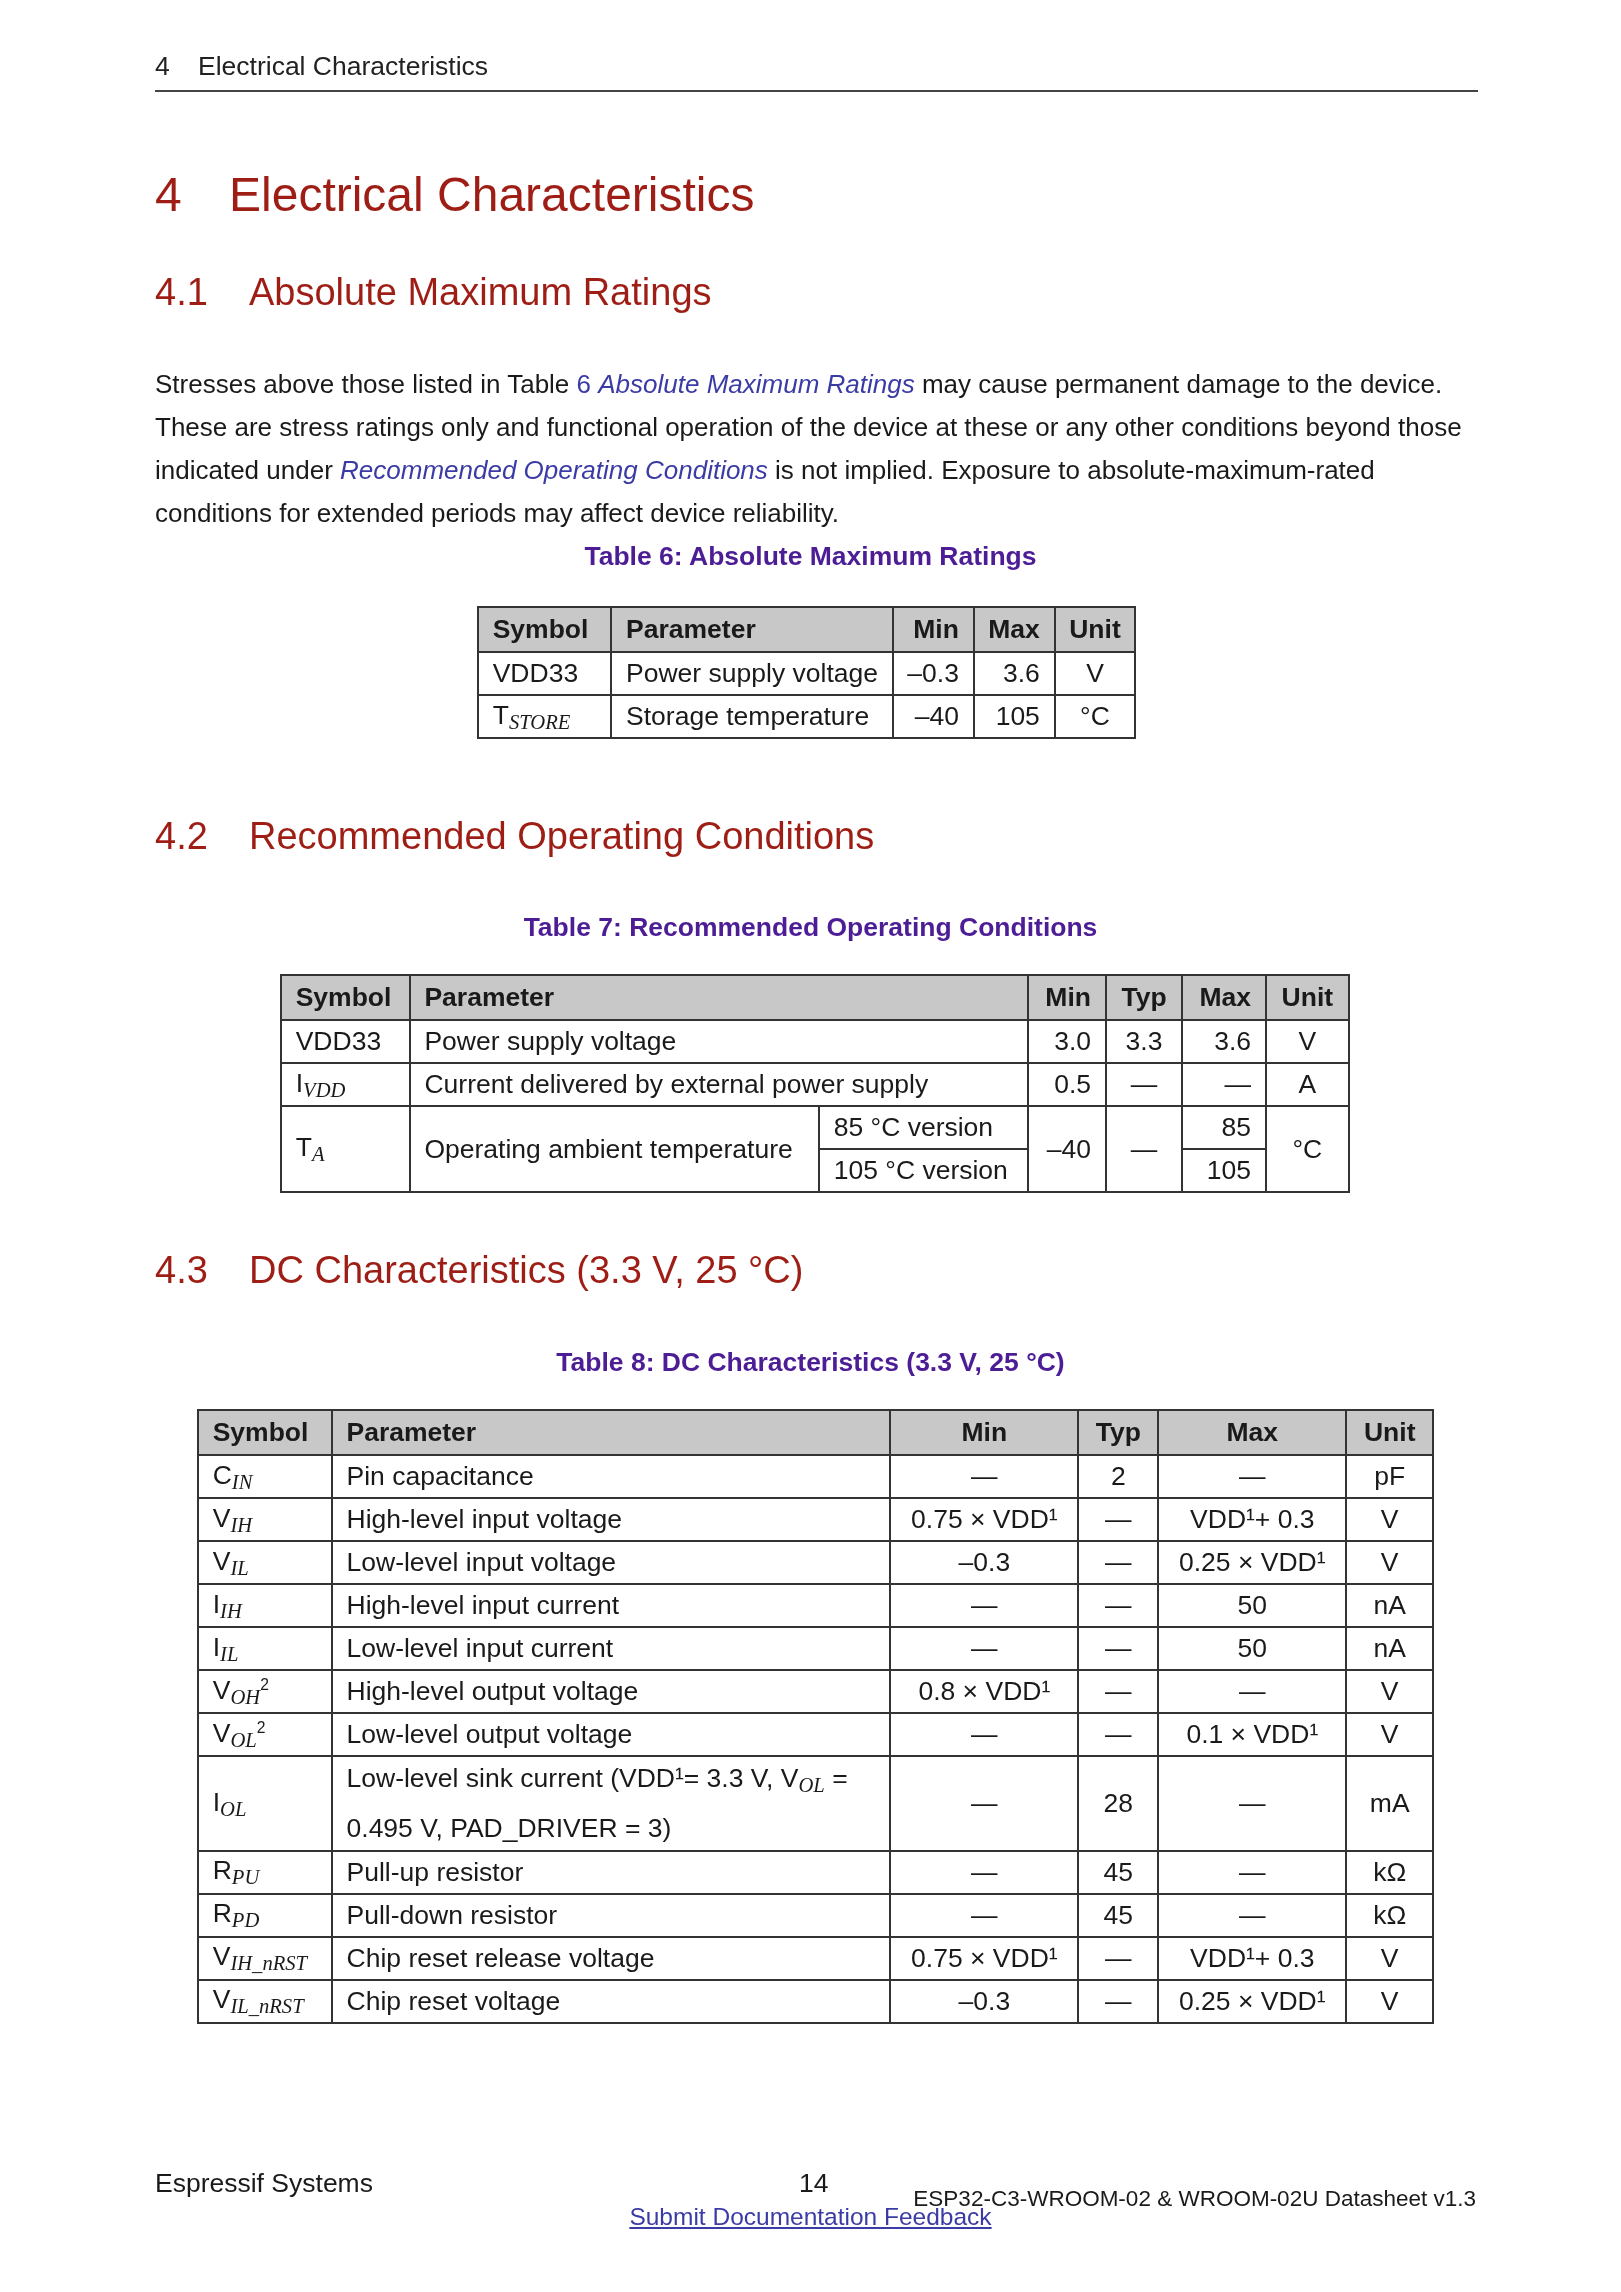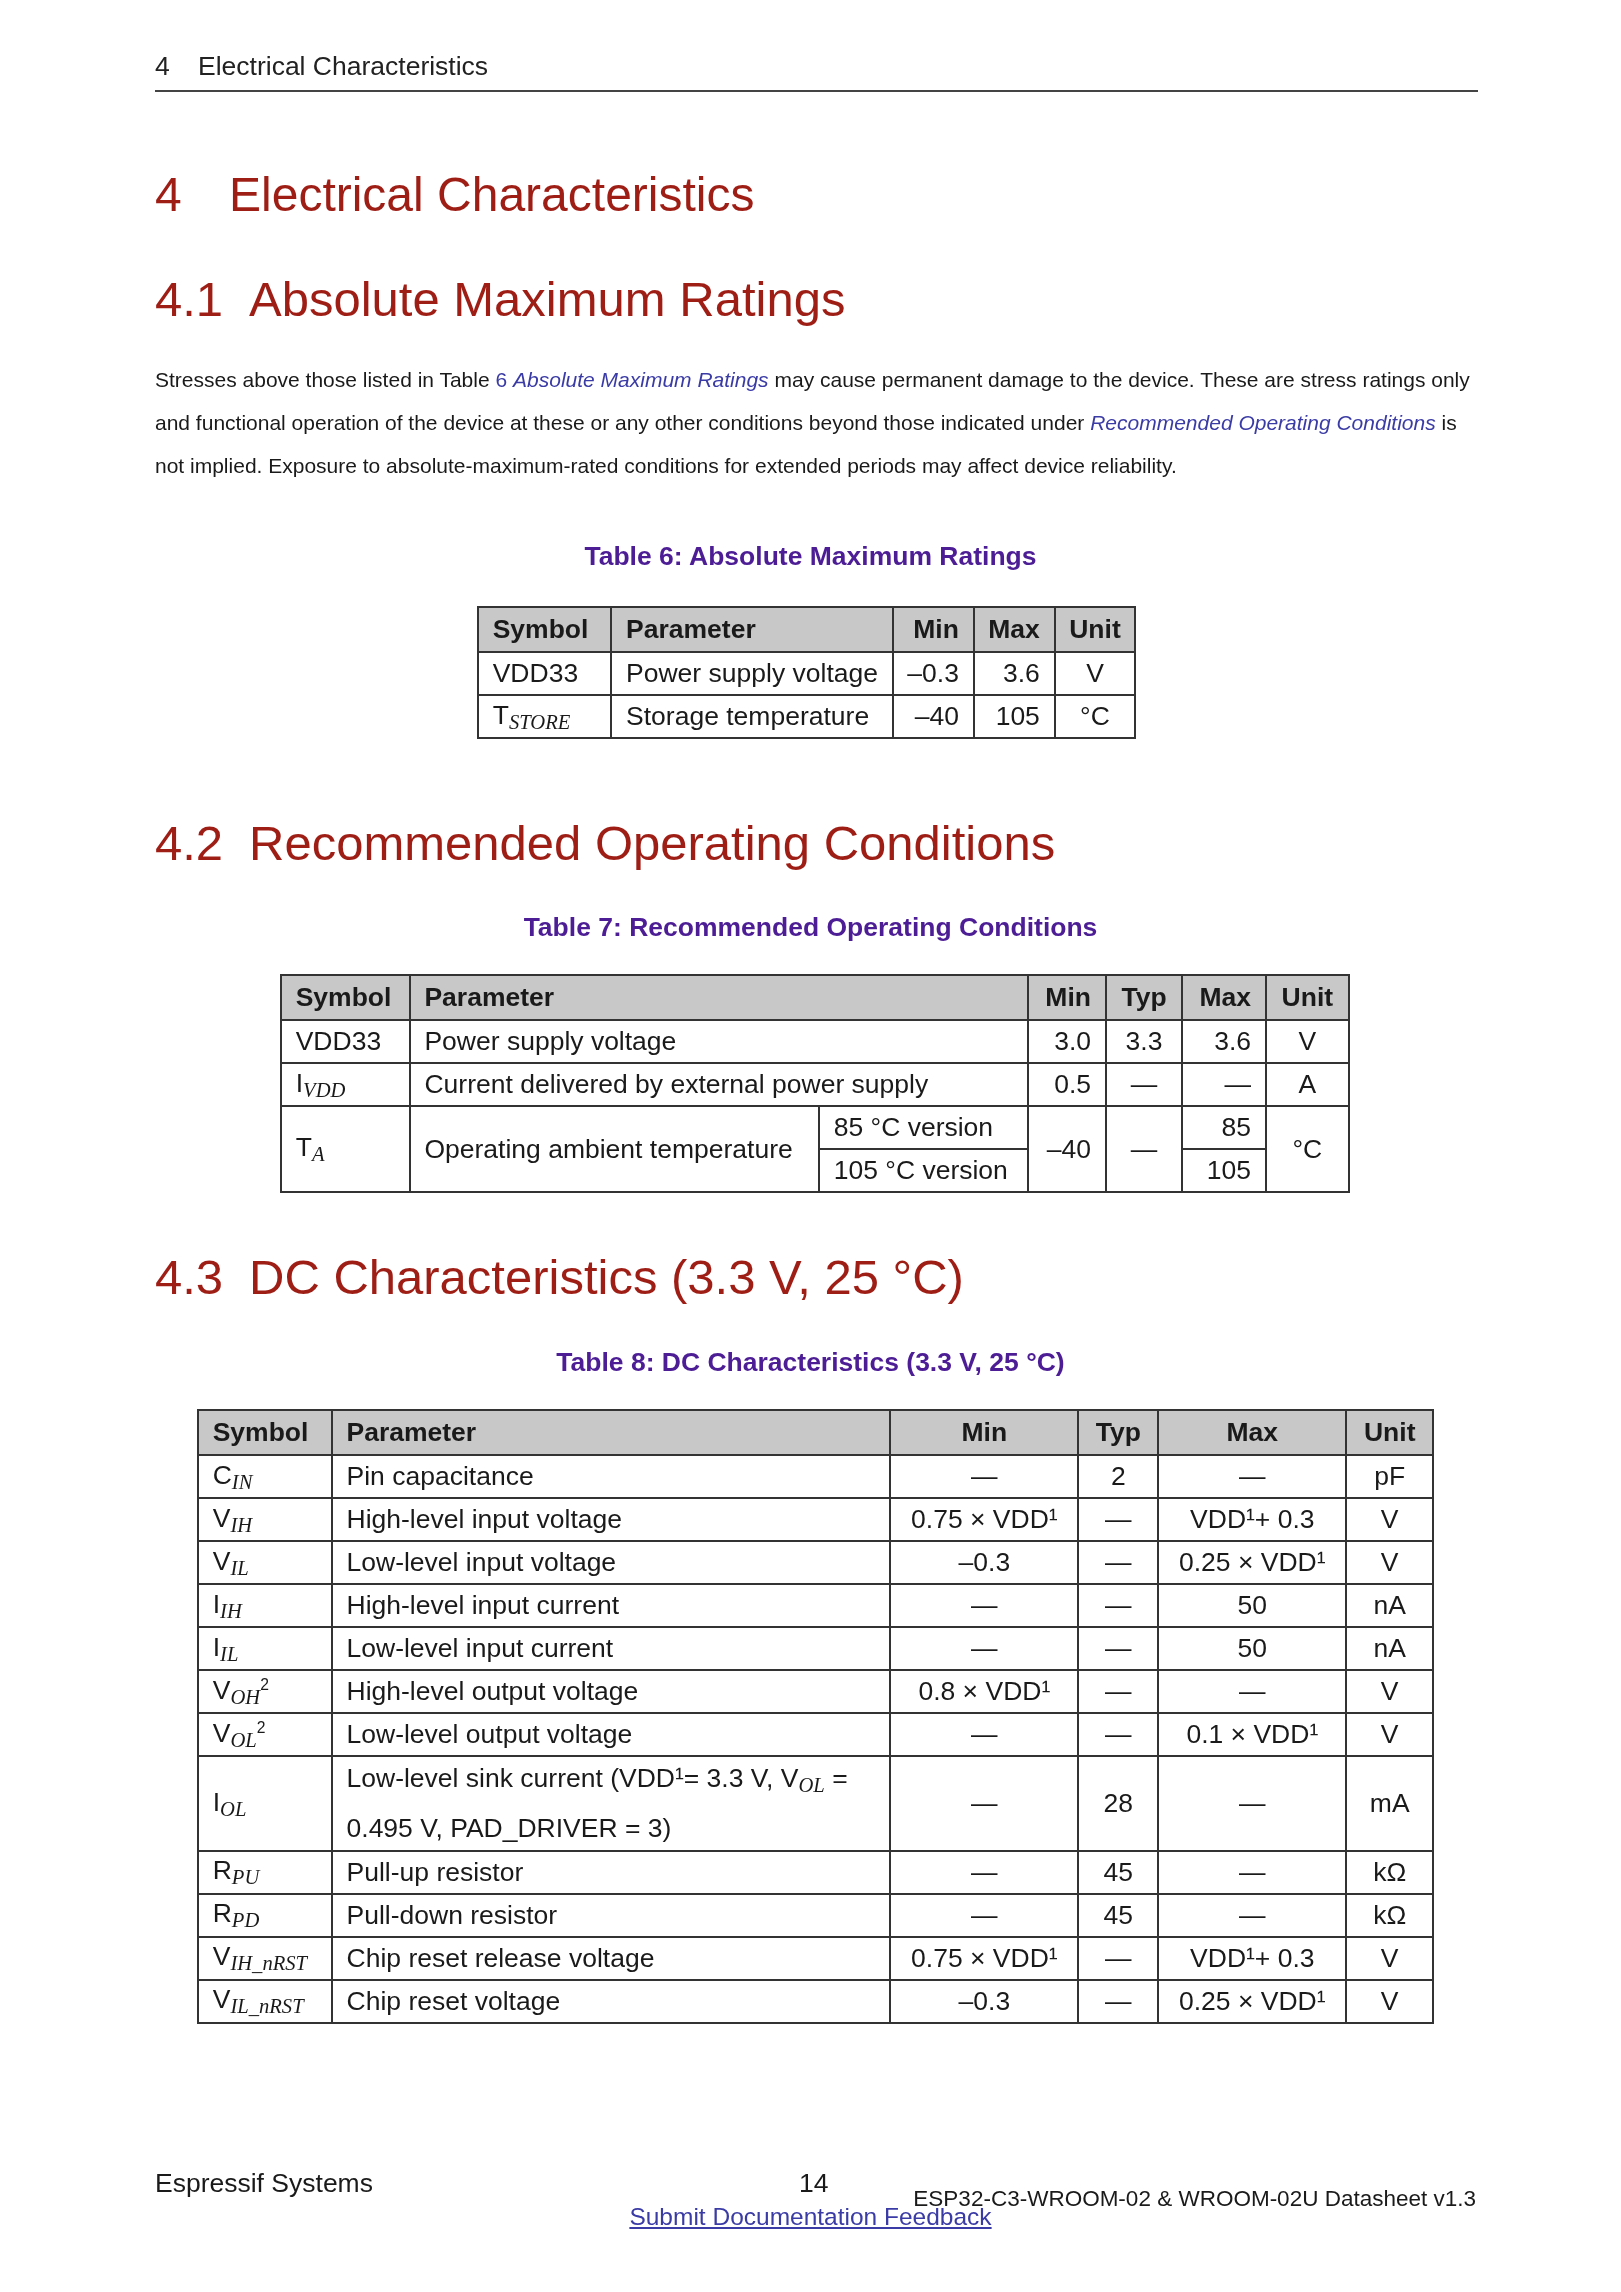--- a/index.html
+++ b/index.html
@@ -8,28 +8,28 @@
     font-family: "Liberation Sans", sans-serif; color: #1a1a1a;
   }
   .running-header {
     position: absolute; left: 155px; top: 51px; width: 1323px;
     font-size: 26.5px; color: #222; border-bottom: 2px solid #444; padding-bottom: 7.8px;
   }
   .running-header .num { display: inline-block; width: 43px; }
   h1, h2 { color: #9e1e16; font-weight: normal; margin: 0; position: absolute; left: 155px; }
   h1 { top: 167px; font-size: 48px; }
   h1 .num { display: inline-block; width: 74px; }
-  h2 { font-size: 49px; }
+  h2 { font-size: 38px; }
   h2 .num { display: inline-block; width: 94px; }
   #h2-41 { top: 271px; }
   #h2-42 { top: 815px; }
   #h2-43 { top: 1249px; }
   .para {
     position: absolute; left: 155px; top: 337px; width: 1333px;
-    font-size: 21px; line-height: 43px; color: #1a1a1a;
+    font-size: 26px; line-height: 43px; color: #1a1a1a;
   }
   .para a { color: #3b3ba6; font-style: italic; text-decoration: none; }
   .para a.tref { font-style: normal; }
   .caption {
     position: absolute; left: 0; width: 1621px; text-align: center;
     font-size: 26.5px; font-weight: bold; color: #4c1d95;
   }
   #cap6 { top: 541px; }
   #cap7 { top: 912px; }
   #cap8 { top: 1347px; }

